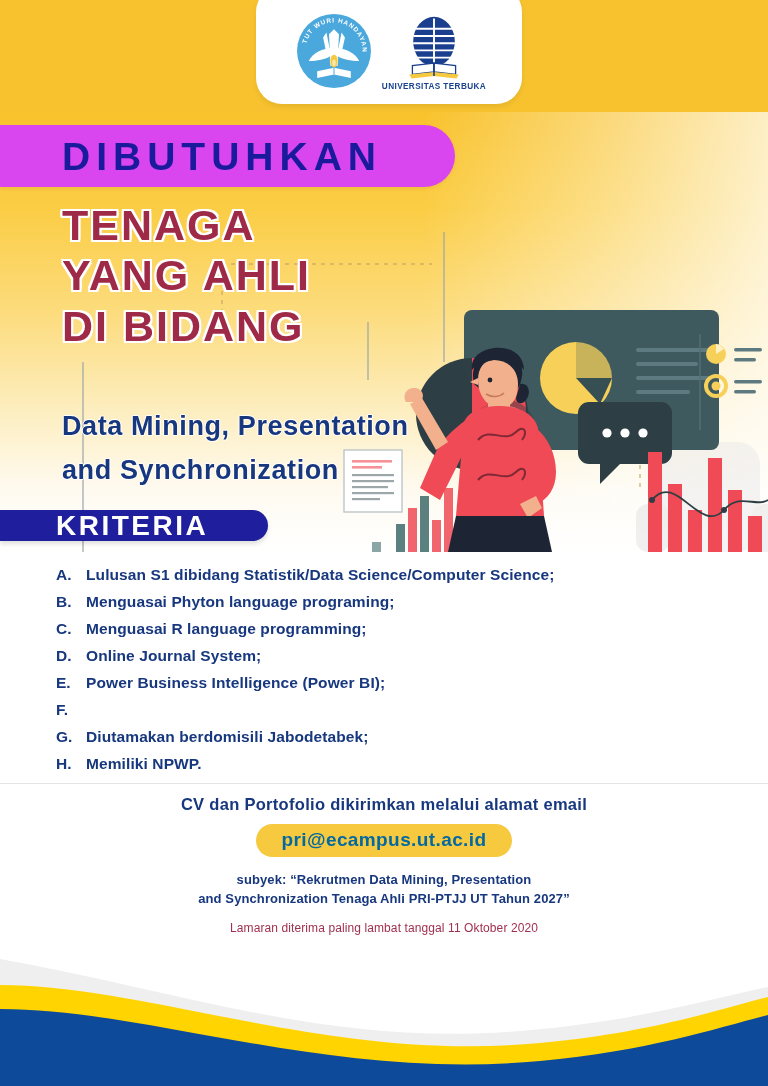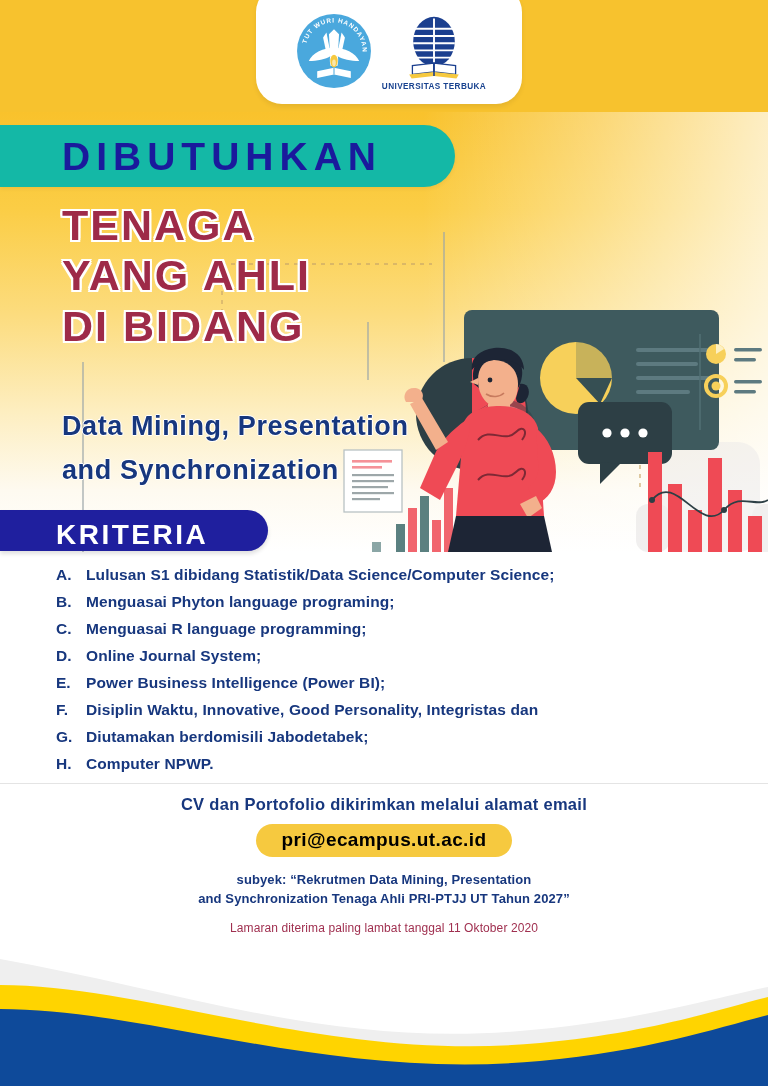--- a/index.html
+++ b/index.html
@@ -29,21 +29,21 @@
     overflow:hidden;
   }
   .hero-side{
     position:absolute;left:0;top:0;width:768px;height:440px;
     background:linear-gradient(90deg,rgba(255,255,255,0) 55%,rgba(255,255,255,.35) 78%,rgba(255,255,255,.72) 100%);
     pointer-events:none;
   }
 
   
   .dibutuhkan-band{
-    position:absolute;left:0;top:125px;width:455px;height:62px;background:#14b8a6;
+    position:absolute;left:0;top:125px;width:455px;height:62px;background:#d946ef;
     border-top-right-radius:31px;border-bottom-right-radius:31px;
     display:flex;align-items:center;z-index:6;
     box-shadow:0 2px 4px rgba(0,0,0,.05);
   }
   .dibutuhkan-text{
     font-size:39px;font-weight:bold;color:#1a1a9c;letter-spacing:6px;
     padding-left:62px;line-height:1;
   }
 
   
@@ -59,42 +59,42 @@
     font-size:27px;font-weight:bold;color:#17377e;line-height:1.3;letter-spacing:.6px;
     text-shadow:1px 0 0 #fff,-1px 0 0 #fff,0 1px 0 #fff,0 -1px 0 #fff;
     margin-top:9px;
   }
 
   
   .illus{position:absolute;left:0;top:0;width:768px;height:440px;z-index:2;}
 
   
   .kriteria-band{
-    position:absolute;left:0;top:510px;width:268px;height:41px;background:#1f1f9e;
+    position:absolute;left:0;top:510px;width:268px;height:31px;background:#1f1f9e;
     border-top-right-radius:22px;border-bottom-right-radius:22px;
-    display:flex;align-items:flex-end;z-index:8;
+    display:flex;align-items:center;z-index:8;
     box-shadow:0 3px 4px rgba(0,0,0,.12);
   }
   .kriteria-text{font-size:28px;font-weight:bold;color:#fff;letter-spacing:2.5px;padding-left:56px;}
 
   .criteria{position:absolute;left:0;top:562px;width:768px;z-index:8;}
   .crit-row{display:flex;align-items:flex-start;padding:0 0 0 56px;margin-bottom:1px;}
   .crit-letter{
     width:30px;flex:0 0 30px;font-size:15.5px;font-weight:bold;color:#17377e;line-height:26px;
   }
   .crit-text{font-size:15.5px;font-weight:bold;color:#17377e;line-height:26px;letter-spacing:.1px;}
   .crit-cont{padding-left:86px;font-size:15.5px;font-weight:bold;color:#17377e;line-height:26px;margin-top:-2px;}
 
   
   .divider{position:absolute;left:0;top:783px;width:768px;height:1px;background:#e4e4e4;z-index:7;}
   .footer{position:absolute;left:0;top:795px;width:768px;text-align:center;z-index:8;}
   .foot-line1{font-size:16.5px;font-weight:bold;color:#17377e;letter-spacing:.3px;}
   .email-pill{
     display:inline-block;margin-top:10px;background:#f6c93f;border-radius:22px;
-    padding:5px 26px 6px;font-size:19px;font-weight:bold;color:#000000;letter-spacing:.4px;
+    padding:5px 26px 6px;font-size:19px;font-weight:bold;color:#0369a1;letter-spacing:.4px;
   }
   .subject{margin-top:14px;font-size:13px;font-weight:bold;color:#17377e;line-height:1.45;letter-spacing:.1px;}
   .deadline{margin-top:12px;font-size:12px;font-weight:normal;color:#a03050;letter-spacing:.1px;}
 
   
   .wave{position:absolute;left:0;bottom:0;width:768px;height:135px;z-index:9;}
 </style>
 </head>
 <body>
 
@@ -310,29 +310,28 @@
     <div class="crit-row">
       <div class="crit-letter">D.</div>
       <div class="crit-text">Online Journal System;</div>
     </div>
     <div class="crit-row">
       <div class="crit-letter">E.</div>
       <div class="crit-text">Power Business Intelligence (Power BI);</div>
     </div>
     <div class="crit-row">
       <div class="crit-letter">F.</div>
-      <div class="crit-text">Disiplin Waktu, Innovative, Good Personality, Integristas dan</div>
     </div>
     <div class="crit-row">
       <div class="crit-letter">G.</div>
       <div class="crit-text">Diutamakan berdomisili Jabodetabek;</div>
     </div>
     <div class="crit-row">
       <div class="crit-letter">H.</div>
-      <div class="crit-text">Computer NPWP.</div>
+      <div class="crit-text">Memiliki NPWP.</div>
     </div>
   </div>
 
   <div class="divider"></div>
   <div class="footer">
     <div class="foot-line1">CV dan Portofolio dikirimkan melalui alamat email</div>
     <div class="email-pill">pri@ecampus.ut.ac.id</div>
     <div class="subject">
       <div>subyek: “Rekrutmen Data Mining, Presentation</div>
       <div>and Synchronization Tenaga Ahli PRI-PTJJ UT Tahun 2027”</div>

